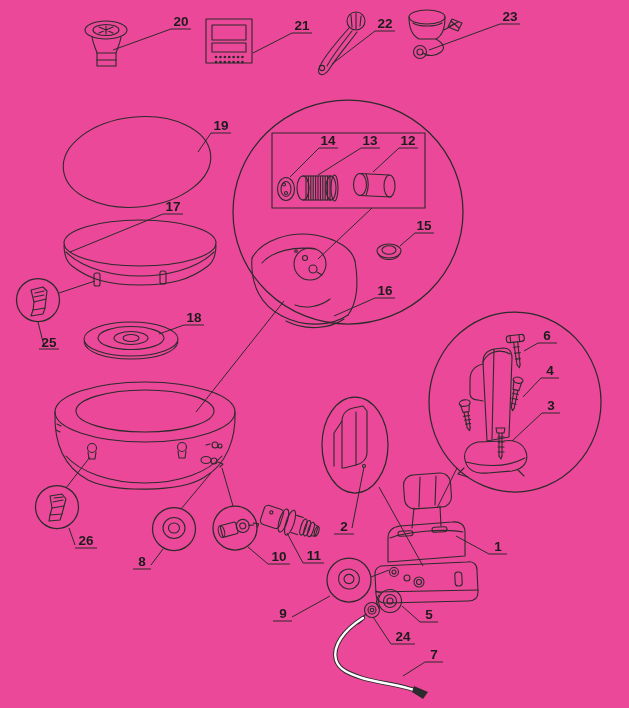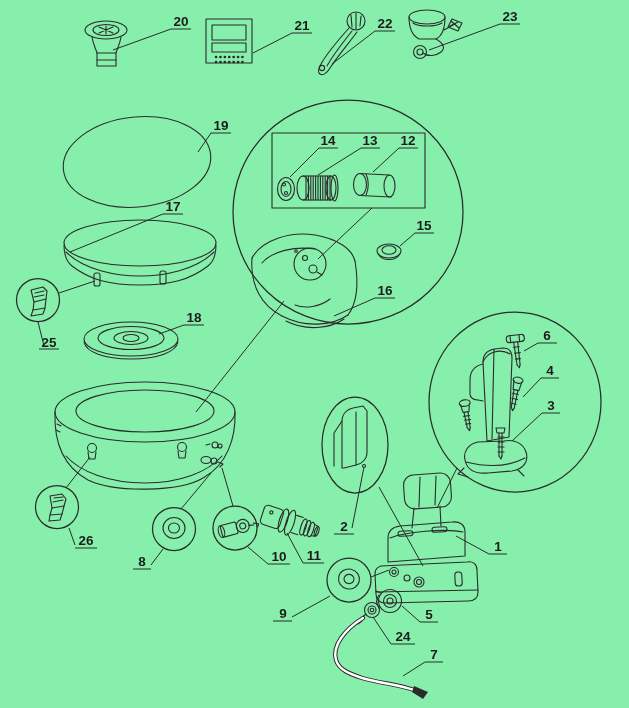--- a/index.html
+++ b/index.html
@@ -1,16 +1,16 @@
 <!DOCTYPE html>
 <html><head>
 <meta charset="utf-8">
 <style>
   html,body{margin:0;padding:0;background:#ffffff;}
-  .stage{position:relative;width:629px;height:708px;background:#86efac;overflow:hidden;}
+  .stage{position:relative;width:629px;height:708px;background:#ec4899;overflow:hidden;}
   svg{display:block;}
   .ln{fill:none;stroke:#2b2b2b;stroke-width:1.1;stroke-linecap:round;stroke-linejoin:round;}
   .mag{fill:none;stroke:#2b2b2b;stroke-width:1.25;}
   .ldr{fill:none;stroke:#2b2b2b;stroke-width:1;}
   .lbl{fill:#1c1c1c;stroke:none;font-family:"Liberation Sans",sans-serif;font-size:13.5px;font-weight:bold;text-anchor:middle;}
   .dots{fill:none;stroke:#2b2b2b;stroke-width:2.6;stroke-dasharray:0.1 4.3;stroke-linecap:round;}
   .hoseO{fill:none;stroke:#2b2b2b;stroke-width:4.4;stroke-linecap:round;}
   .hoseI{fill:none;stroke:#ffffff;stroke-width:2.4;stroke-linecap:round;}
   .tip{fill:#2b2b2b;stroke:none;}
 </style>

